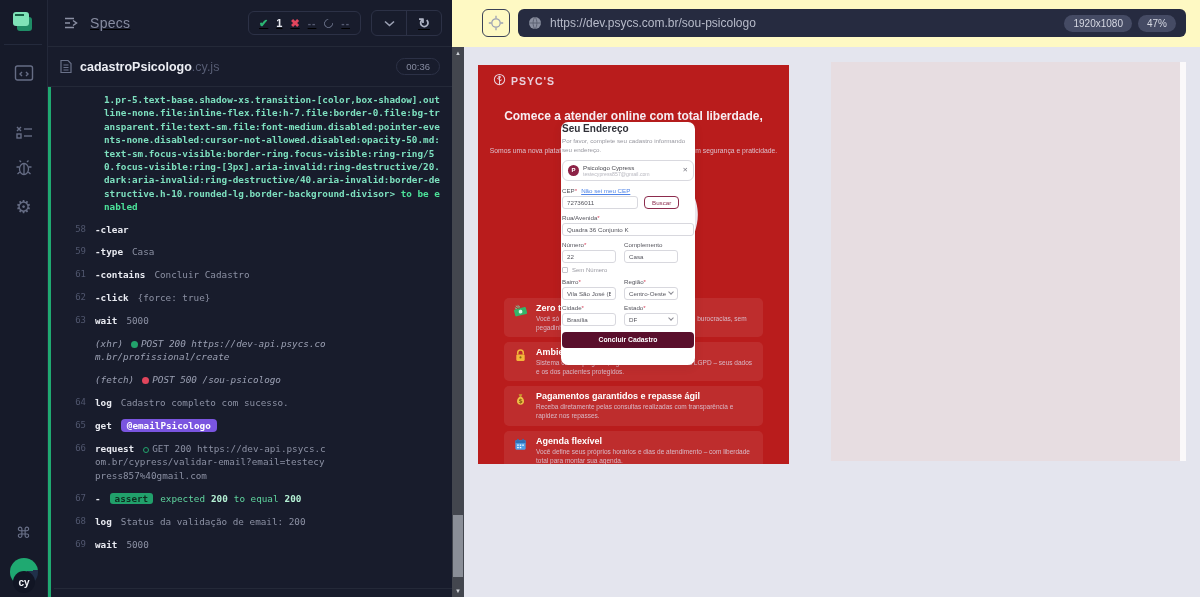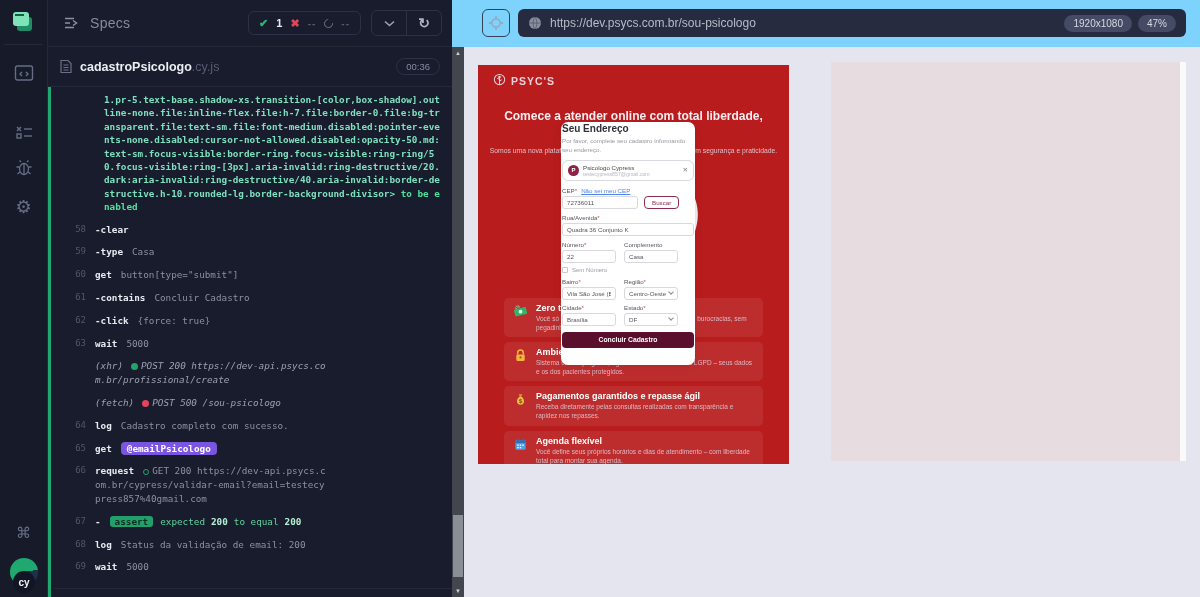--- a/index.html
+++ b/index.html
@@ -15,21 +15,21 @@
   .browsers-icon .b-back{position:absolute;left:5px;top:7px;width:15px;height:14px;border-radius:3px;background:#1f8d66;}
   .browsers-icon .b-front{position:absolute;left:1px;top:2px;width:16px;height:14px;border-radius:3px;background:#7fe3b8;}
   .browsers-icon .b-dots{position:absolute;left:3px;top:4px;width:9px;height:2px;background:#145c42;}
   #cy-logo{position:absolute;left:10px;top:558px;width:28px;height:28px;border-radius:50%;
            background:conic-gradient(from 160deg,#1fa971 0 78%,#20304a 78% 100%);display:flex;align-items:center;justify-content:center;}
   #cy-logo .inner{width:22px;height:22px;border-radius:50%;background:#111524;color:#f2f4f8;font-size:10px;font-weight:bold;display:flex;align-items:center;justify-content:center;margin-top:20px;}
   .cmd-key-icon{top:524px;font-size:15px;color:#6a7189;}
 
   
   #reporter{position:absolute;left:48px;top:0;width:404px;height:597px;background:#181c2c;}
-  #rep-header{position:absolute;left:0;right:0;top:0;height:47px;border-bottom:1px solid #242938;display:flex;align-items:center;padding:0 10px;}
+  #rep-header{position:absolute;left:0;right:0;top:0;height:47px;border-bottom:1px solid #242938;display:flex;align-items:center;padding:0 10px;text-decoration:underline;}
   #specs-menu{display:flex;align-items:center;color:#8b90a4;margin-left:6px;}
   #specs-title{font-size:14px;color:#868b9f;margin-left:9px;letter-spacing:.3px;}
   #rep-spacer{flex:1;}
   #stats-box{display:flex;align-items:center;gap:8px;height:24px;border:1px solid #2c3146;border-radius:6px;padding:0 10px;margin-right:10px;}
   .stat-pass{color:#2bb673;font-size:11px;font-weight:bold;}
   .stat-num{color:#e7e9f0;font-size:11px;font-weight:bold;}
   .stat-fail{color:#e0455c;font-size:11px;font-weight:bold;}
   .stat-dim{color:#555b72;font-size:10px;font-weight:bold;letter-spacing:1px;}
   .spinner-icon{width:9px;height:9px;border:1.6px solid #6a7189;border-top-color:transparent;border-radius:50%;display:inline-block;transform:rotate(40deg);}
   #controls-box{display:flex;align-items:center;height:26px;border:1px solid #2c3146;border-radius:6px;overflow:hidden;}
@@ -58,21 +58,21 @@
   .dot-green{background:#22a36c;}
   .dot-red{background:#e0455c;}
   .dot-open{border:1.5px solid #22a36c;width:6px;height:6px;background:transparent;}
   .alias-badge{background:#7a55e0;color:#fff;font-weight:bold;padding:1px 6px;border-radius:4px;}
   .assert-badge{background:#21a06b;color:#0f2d21;font-weight:bold;padding:0 5px;border-radius:3px;margin-right:7px;}
   .assert-seg{color:#5fd49e;margin-right:6px;}
   .assert-seg.b{color:#b4f0d4;font-weight:bold;}
   #log-bottom-divider{position:absolute;left:3px;right:0;bottom:8px;height:1px;background:#242938;}
 
   
-  #aut-bar{position:absolute;left:452px;top:0;width:748px;height:60px;background:#7dd3fc;}
+  #aut-bar{position:absolute;left:452px;top:0;width:748px;height:60px;background:#fef9c3;}
   #playground-btn{position:absolute;left:30px;top:9px;width:28px;height:28px;border:1px solid #3a4156;border-radius:6px;display:flex;align-items:center;justify-content:center;color:#9ba0b3;}
   #url-bar{position:absolute;left:66px;right:14px;top:9px;height:28px;background:#262b40;border-radius:6px;display:flex;align-items:center;padding:0 10px;}
   #url-text{font-size:12px;color:#b7bbc9;flex:1;white-space:nowrap;overflow:hidden;margin-left:8px;}
   .aut-badge{background:#454b64;border-radius:10px;font-size:10px;font-weight:normal;color:#d5d8e2;padding:3px 9px;margin-left:6px;white-space:nowrap;}
 
   
   #aut-view{position:absolute;left:452px;top:47px;width:748px;height:550px;background:#e4e5ee;overflow:hidden;}
   #rep-scrollbar{position:absolute;left:0;top:0;width:12px;height:550px;background:#43464e;}
   #rep-scrollbar .arrow{position:absolute;left:0;width:12px;text-align:center;font-size:6px;color:#cfd2d8;}
   #rep-scrollbar .thumb{position:absolute;left:1px;width:10px;top:468px;height:62px;background:#8a8e97;}
@@ -210,24 +210,20 @@
     <div id="command-log">
       <div class="sel-block"><span>1.pr-5.text-base.shadow-xs.transition-[color,box-shadow].outline-none.file:inline-flex.file:h-7.file:border-0.file:bg-transparent.file:text-sm.file:font-medium.disabled:pointer-events-none.disabled:cursor-not-allowed.disabled:opacity-50.md:text-sm.focus-visible:border-ring.focus-visible:ring-ring/50.focus-visible:ring-[3px].aria-invalid:ring-destructive/20.dark:aria-invalid:ring-destructive/40.aria-invalid:border-destructive.h-10.rounded-lg.border-background-divisor&gt;</span><span class="sel-suffix"> to be enabled</span></div>
       <div id="cmd-rows">
           <div class="cmd-row">
             <span class="cmd-num">58</span>
             <div class="cmd-body"><span class="cmd-name">-clear</span></div>
           </div>
           <div class="cmd-row">
             <span class="cmd-num">59</span>
             <div class="cmd-body"><span class="cmd-name">-type</span><span class="cmd-arg">Casa</span></div>
-          </div>
-          <div class="cmd-row">
-            <span class="cmd-num">60</span>
-            <div class="cmd-body"><span class="cmd-name">get</span><span class="cmd-arg">button[type="submit"]</span></div>
           </div>
           <div class="cmd-row">
             <span class="cmd-num">61</span>
             <div class="cmd-body"><span class="cmd-name">-contains</span><span class="cmd-arg">Concluir Cadastro</span></div>
           </div>
           <div class="cmd-row">
             <span class="cmd-num">62</span>
             <div class="cmd-body"><span class="cmd-name">-click</span><span class="cmd-arg">{force: true}</span></div>
           </div>
           <div class="cmd-row">

